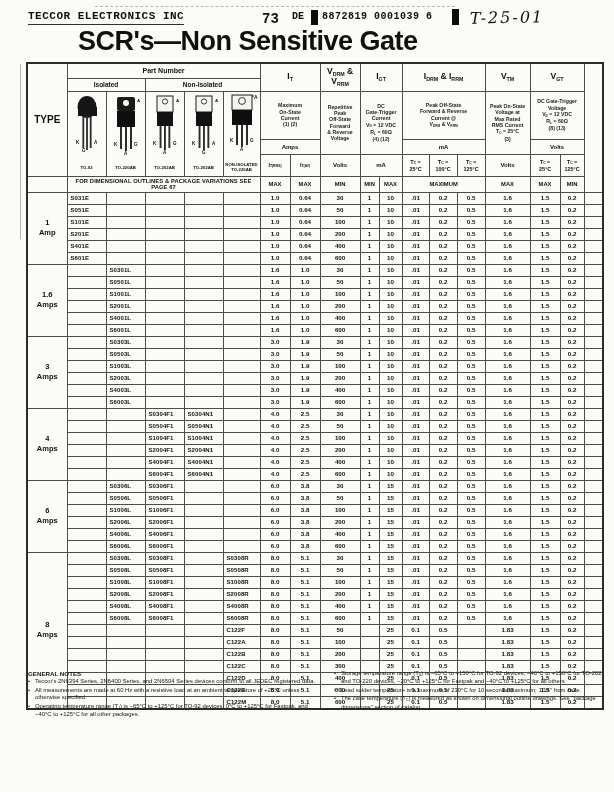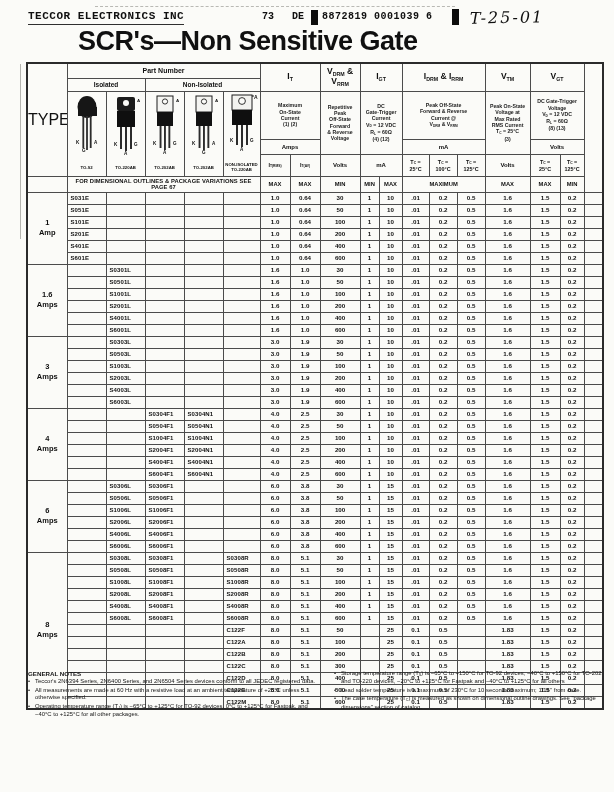--- a/index.html
+++ b/index.html
@@ -3,35 +3,35 @@
 <meta charset="utf-8">
 <style>
   html,body{margin:0;padding:0;}
   body{width:614px;height:792px;background:#e9e9e7;}
   .sheet{position:relative;width:614px;height:792px;background:#fbfbf8;
          font-family:"Liberation Sans",sans-serif;color:#101010;overflow:hidden;}
   
   .letterhead{position:absolute;top:7px;left:28px;width:560px;height:22px;font-family:"Liberation Mono",monospace;}
   .dashed-artifact{position:absolute;top:6px;left:95px;width:360px;border-top:1px dashed #b9b9b4;}
   .company{position:absolute;top:3px;left:0;font-size:11px;font-weight:bold;letter-spacing:.5px;border-bottom:1.5px solid #2f2f2f;padding-bottom:2px;}
-  .code-prefix{position:absolute;top:4px;left:234px;font-size:10px;font-weight:bold;}
+  .code-prefix{position:absolute;top:4px;left:234px;font-size:14px;font-weight:bold;}
   .code-mid{position:absolute;top:4px;left:264px;font-size:10px;font-weight:bold;text-align:center;}
   .bar1{position:absolute;top:3px;left:283px;width:7px;height:15px;background:#0d0d0d;}
   .code-number{position:absolute;top:4px;left:294px;font-size:10px;font-weight:bold;letter-spacing:.5px;text-align:right;}
   .bar2{position:absolute;top:2px;left:424px;width:7px;height:16px;background:#0d0d0d;}
   .handwritten{position:absolute;top:1px;left:442px;font-family:"DejaVu Serif",serif;font-style:italic;
                font-size:16px;letter-spacing:2px;transform:rotate(-1deg);}
   .page-title{position:absolute;top:26px;left:30px;font-size:27px;font-weight:bold;letter-spacing:-0.5px;margin-left:48px;}
   .margin-artifact{position:absolute;top:64px;left:20px;width:1px;height:175px;background:#b5b5b0;}
 
   
   table.spec{position:absolute;top:62px;left:26px;border-collapse:collapse;table-layout:fixed;width:576px;}
   table.spec td{border:1px solid #4c4c4c;padding:0;text-align:center;vertical-align:middle;overflow:hidden;}
   table.spec{border:2px solid #2b2b2b;}
-  .type-hdr{font-size:16px;font-weight:normal;margin-left:36px;}
+  .type-hdr{font-size:10px;font-weight:bold;margin-left:36px;}
   .pn-hdr{font-size:7px;font-weight:bold;}
   .iso-hdr{font-size:6.5px;font-weight:bold;}
   .hdr-big{font-size:8.5px;font-weight:bold;line-height:9px;white-space:pre-line;}
   .desc{font-size:5.2px;font-weight:bold;line-height:6.3px;white-space:pre-line;color:#1c1c1c;}
   .unit{font-size:6px;font-weight:bold;}
   .subhdr{font-size:5.4px;font-weight:bold;line-height:6px;white-space:pre-line;}
   .spec-row td{font-size:5.8px;font-weight:bold;}
   .dim-note{font-size:5.4px;font-weight:bold;letter-spacing:.1px;}
   .group-label{font-size:7.5px;font-weight:bold;line-height:8.5px;}
   tbody.data td{height:11px;line-height:10px;}

